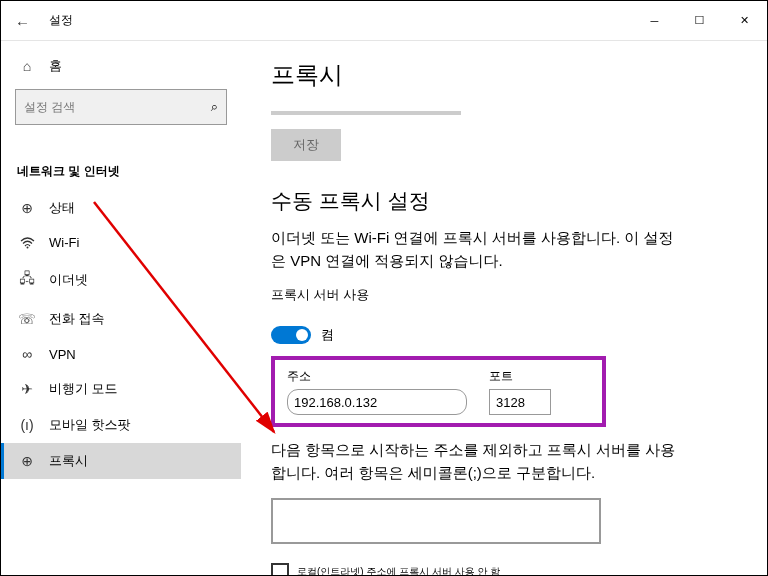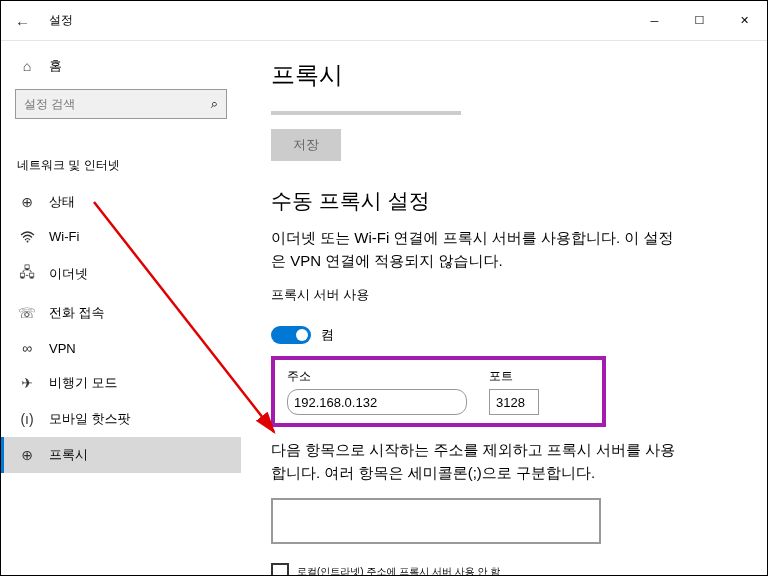--- a/index.html
+++ b/index.html
@@ -26,25 +26,25 @@
     .winbtn { width: 45px; height: 30px; display: flex; align-items: center; justify-content: center; font-size: 11px; cursor: pointer; }
     .main { display: flex; height: calc(100% - 40px); }
     .sidebar { width: 240px; padding: 10px 0; }
     .home-row { display: flex; align-items: center; padding: 6px 18px 10px; font-size: 13px; gap: 14px; }
     .searchbox {
       margin: 4px 14px 14px;
       display: flex;
       align-items: center;
       border: 1px solid #999;
       background: #f0f0f0;
-      height: 30px;
+      height: 36px;
       padding: 0 8px;
     }
     .searchbox input { flex: 1; border: none; background: transparent; font-size: 12px; outline: none; font-family: inherit; }
-    .sidebar-heading { padding: 2px 16px 10px; font-size: 12px; font-weight: 400; margin-top: 36px; }
+    .sidebar-heading { padding: 2px 16px 10px; font-size: 12px; font-weight: 700; margin-top: 36px; }
     .nav-item { display: flex; align-items: center; gap: 14px; padding: 9px 18px; font-size: 13px; cursor: pointer; }
     .nav-item.selected { background: #d8d8d8; border-left: 3px solid #0078d4; padding-left: 15px; }
     .nav-icon { width: 16px; display: flex; justify-content: center; color: #333; font-size: 14px; }
     .content { flex: 1; padding: 18px 30px 10px; overflow-y: auto; }
     h1 { font-size: 24px; font-weight: 400; margin-bottom: 20px; }
     .progressbar { width: 190px; height: 4px; background: #ccc; margin-bottom: 14px; }
     .btn {
       background: #ccc;
       border: none;
       padding: 7px 22px;
@@ -64,21 +64,21 @@
     }
     .toggle::after {
       content: ""; position: absolute; right: 3px; top: 3px;
       width: 12px; height: 12px; background: #fff; border-radius: 50%;
     }
     .redbox { border: 4px solid #a21caf; padding: 8px 12px 8px; display: flex; gap: 22px; margin-bottom: 12px; width: 335px; }
     .field-group { display: flex; flex-direction: column; }
     .field-label { font-size: 12px; margin-bottom: 4px; }
     .txtinput { border: 1px solid #999; height: 26px; padding: 0 6px; font-size: 13px; font-family: inherit; }
     .txtinput.addr { width: 180px; border-radius: 11px; }
-    .txtinput.port { width: 50px; }
+    .txtinput.port { width: 62px; }
     .bigtextarea { width: 330px; height: 46px; border: 2px solid #999; margin-bottom: 16px; resize: none; font-family: inherit; }
     .cbrow { display: flex; align-items: center; gap: 8px; margin-bottom: 18px; font-size: 10px; }
     .cb { width: 18px; height: 18px; border: 2px solid #333; cursor: pointer; }
     .arrow-svg { position: absolute; top: 196px; left: 88px; pointer-events: none; }
   </style>
 </head>
 <body>
 
 <div class="titlebar">
   <span class="back">←</span>

